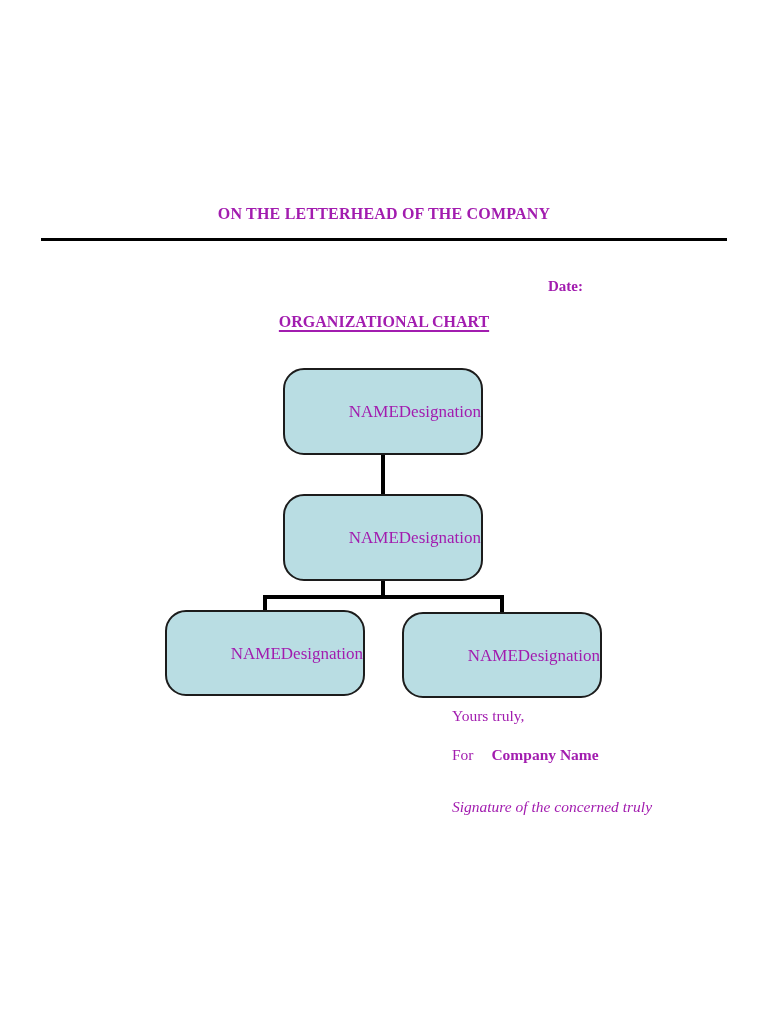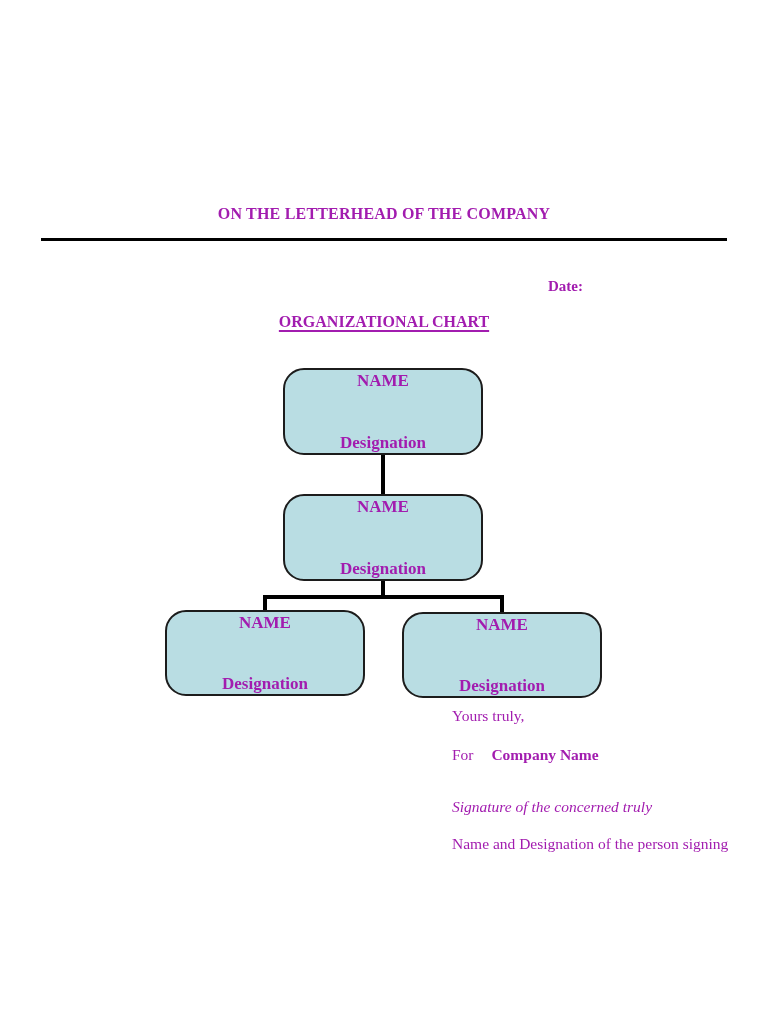--- a/index.html
+++ b/index.html
@@ -38,23 +38,23 @@
     text-decoration-thickness: 1.5px;
     text-underline-offset: 3px;
     text-align: center;
   }
 
   .org-box {
     background: var(--box-fill, #b9dde3);
     border: 2px solid var(--box-border, #1c1c1c);
     border-radius: 21px;
     width: 200px; height: 87px;
-    display: flex; flex-direction: column;
-    align-items: center; justify-content: space-between;
-    font-size: 17px; font-weight: bold;
+    display: flex; flex-direction: row;
+    align-items: center; justify-content: flex-end;
+    font-size: 17px; font-weight: normal;
     line-height: 21px;
     box-sizing: border-box;
   }
   .org-box-top    { left: 283px; top: 368px; }
   .org-box-middle { left: 283px; top: 494px; }
   .org-box-left   { left: 165px; top: 610px; height: 86px; }
   .org-box-right  { left: 402px; top: 612px; height: 86px; }
 
   .connector { background: var(--connector-color, #000000); }
   .conn-v1 { left: 381px; top: 453px; width: 4px; height: 42px; }
@@ -112,15 +112,14 @@
   </div>
 
   <div class="abs letter-line closing">Yours truly,</div>
 
   <div class="abs letter-line for-line">
     <span>For </span><b>Company Name</b>
   </div>
 
   <div class="abs letter-line signature">Signature of the concerned truly</div>
 
-  <div class="abs letter-line name-note">Name and Designation of the person signing</div>
 
 </div>
 
 </body></html>

